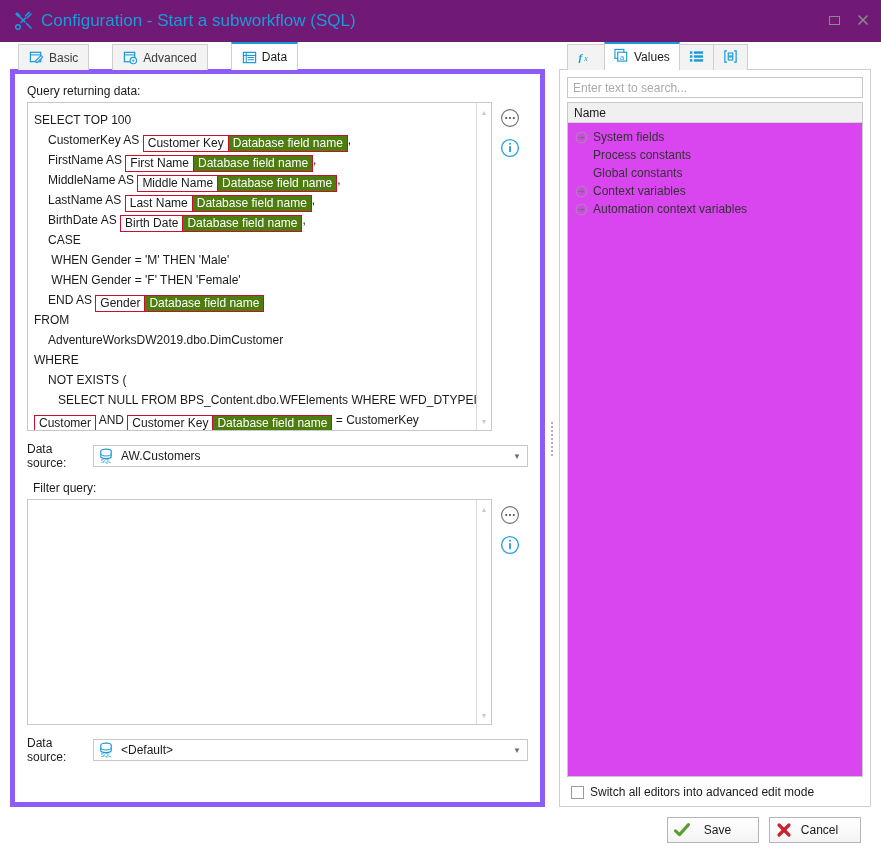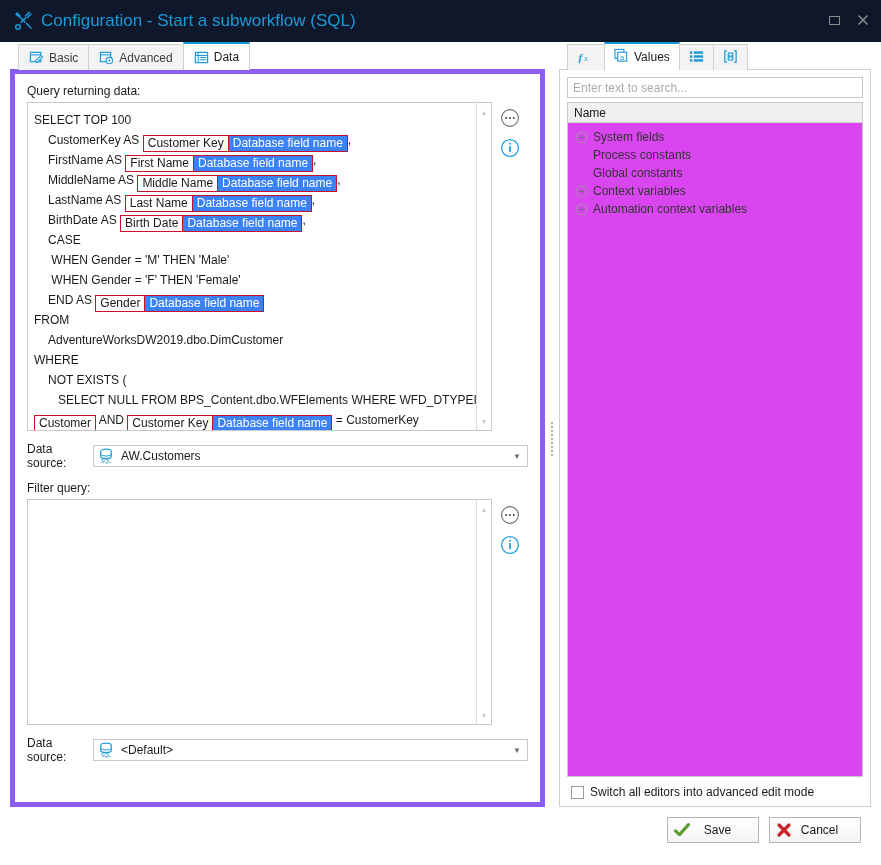--- a/index.html
+++ b/index.html
@@ -13,21 +13,21 @@
     overflow: hidden;
   }
 
   
   .titlebar {
     position: relative;
     height: 42px;
     display: flex;
     align-items: center;
     padding: 0 1px 0 14px;
-    background: #0f172a;
+    background: #701a75;
   }
   .title-icon { width: 20px; height: 20px; flex: 0 0 20px; margin-right: 7px; }
   .title-text {
     font-size: 17px;
     color: #1a9ad9;
     font-weight: normal;
     white-space: nowrap;
   }
   .win-controls {
     position: absolute;
@@ -59,20 +59,21 @@
     position: relative;
   }
 
   .tabstrip {
     display: flex;
     align-items: flex-end;
     height: 28px;
     padding-left: 8px;
     position: relative;
     z-index: 2;
+    gap: 24px;
   }
   .tab {
     height: 26px;
     display: flex; align-items: center; gap: 5px;
     padding: 0 10px;
     background: #f3f3f3;
     border: 1px solid #cfcfcf;
     border-bottom: none;
     margin-right: -1px;
     color: #3b3b3b;
@@ -158,21 +159,21 @@
   .tok-name {
     border: 1px solid #c8102e;
     background: #ffffff;
     color: #1a1a1a;
     padding: 0 4px;
     display: flex; align-items: center;
     font-size: 12px;
     line-height: 15px;
   }
   .tok-type {
-    background: #3b82f6;
+    background: #4d7c0f;
     color: #ffffff;
     padding: 0 4px;
     display: flex; align-items: center;
     font-size: 12px;
     line-height: 15px;
     border: 1px solid #c8102e;
     border-left: none;
   }
   .tok.solo .tok-name { border: 1px solid #c8102e; }
 
@@ -442,21 +443,21 @@
               <path d="M2.8 3.2 V8.6 C2.8 9.7 5.1 10.6 8 10.6 C10.9 10.6 13.2 9.7 13.2 8.6 V3.2" fill="#ffffff" stroke="#1a9ad9" stroke-width="1.2"></path>
               <path d="M2.8 6 C2.8 7.1 5.1 8 8 8 C10.9 8 13.2 7.1 13.2 6" fill="none" stroke="#1a9ad9" stroke-width="1"></path>
               <text x="8" y="15" font-size="5.2" fill="#1a9ad9" text-anchor="middle" font-family="Liberation Sans, sans-serif">SQL</text>
             </svg>
           </span>
           <span class="ds-value">AW.Customers</span>
           <span class="ds-caret">▼</span>
         </div>
       </div>
 
-      <div class="field-label" style="margin-top:11px;">Filter query:</div>
+      <div class="field-label" style="margin-top:11px;margin-left:6px;">Filter query:</div>
 
       <div class="editor-row">
         <div class="editor-box filter">
           <div class="editor-content"></div>
           <div class="vscroll">
             <span class="arr up">▲</span>
             <span class="arr down">▼</span>
           </div>
         </div>
         <div class="side-btns">

